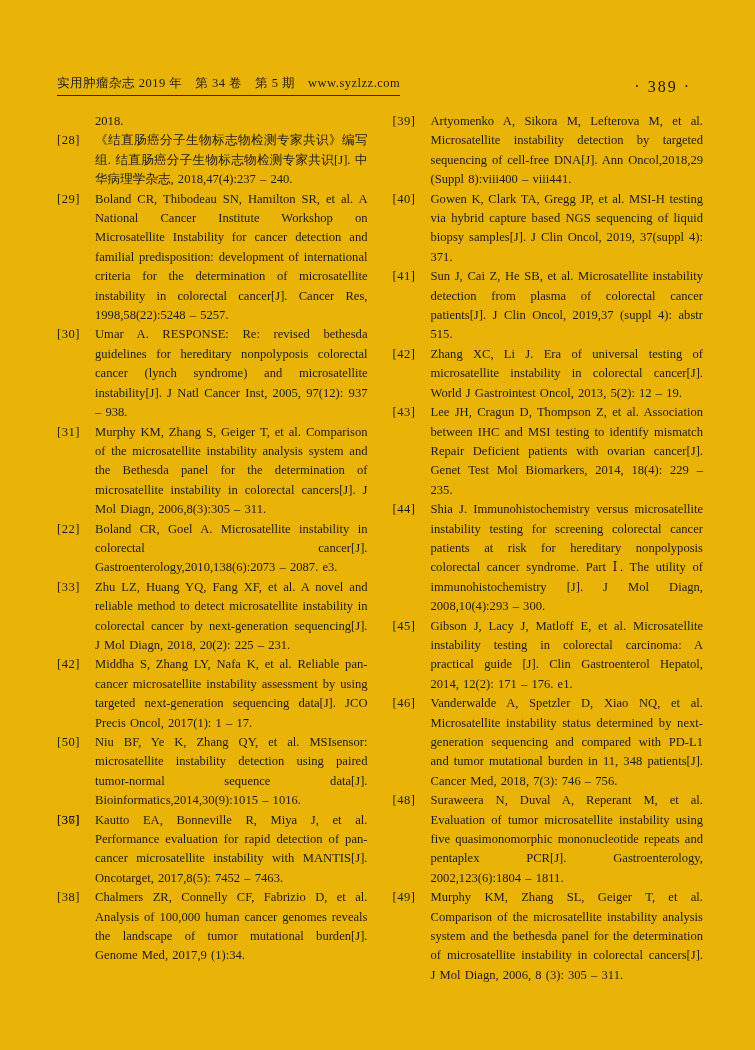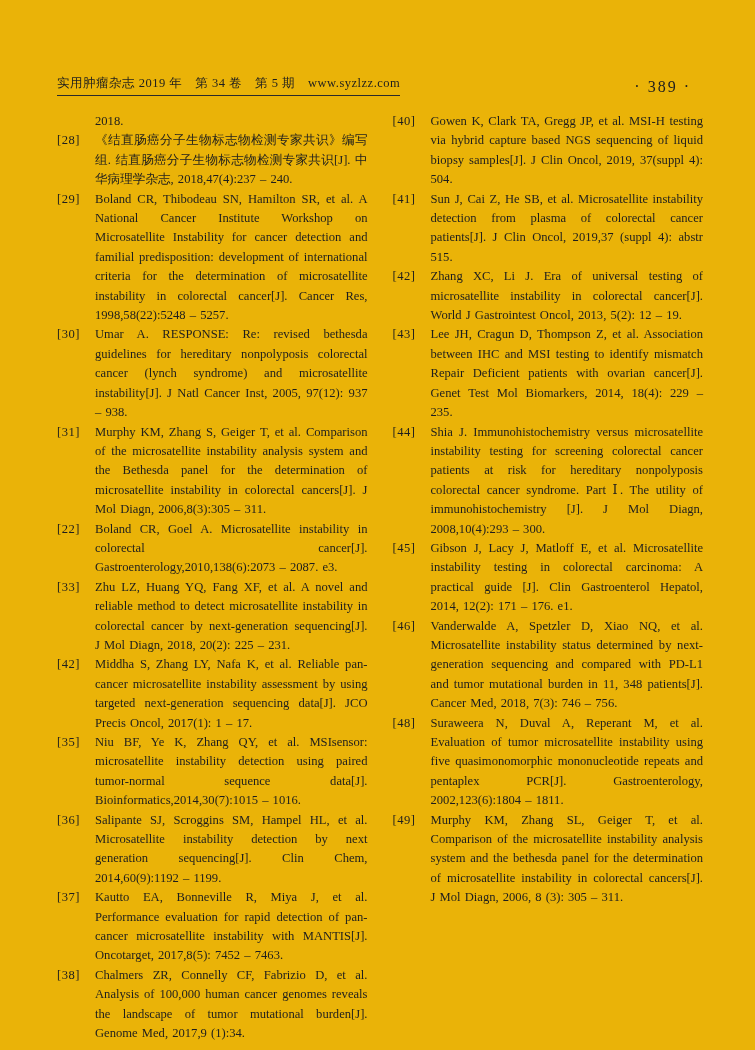--- a/index.html
+++ b/index.html
@@ -77,27 +77,28 @@
   <div class="ref-columns">
     <div class="ref-column">
         <div class="ref"><span class="ref-num"></span><span class="ref-text">2018.</span></div>
         <div class="ref"><span class="ref-num">[28]</span><span class="ref-text">《结直肠癌分子生物标志物检测专家共识》编写组. 结直肠癌分子生物标志物检测专家共识[J]. 中华病理学杂志, 2018,47(4):237 – 240.</span></div>
         <div class="ref"><span class="ref-num">[29]</span><span class="ref-text">Boland CR, Thibodeau SN, Hamilton SR, et al. A National Cancer Institute Workshop on Microsatellite Instability for cancer detection and familial predisposition: development of international criteria for the determination of microsatellite instability in colorectal cancer[J]. Cancer Res, 1998,58(22):5248 – 5257.</span></div>
         <div class="ref"><span class="ref-num">[30]</span><span class="ref-text">Umar A. RESPONSE: Re: revised bethesda guidelines for hereditary nonpolyposis colorectal cancer (lynch syndrome) and microsatellite instability[J]. J Natl Cancer Inst, 2005, 97(12): 937 – 938.</span></div>
         <div class="ref"><span class="ref-num">[31]</span><span class="ref-text">Murphy KM, Zhang S, Geiger T, et al. Comparison of the microsatellite instability analysis system and the Bethesda panel for the determination of microsatellite instability in colorectal cancers[J]. J Mol Diagn, 2006,8(3):305 – 311.</span></div>
         <div class="ref"><span class="ref-num">[22]</span><span class="ref-text">Boland CR, Goel A. Microsatellite instability in colorectal cancer[J]. Gastroenterology,2010,138(6):2073 – 2087. e3.</span></div>
         <div class="ref"><span class="ref-num">[33]</span><span class="ref-text">Zhu LZ, Huang YQ, Fang XF, et al. A novel and reliable method to detect microsatellite instability in colorectal cancer by next-generation sequencing[J]. J Mol Diagn, 2018, 20(2): 225 – 231.</span></div>
         <div class="ref"><span class="ref-num">[42]</span><span class="ref-text">Middha S, Zhang LY, Nafa K, et al. Reliable pan-cancer microsatellite instability assessment by using targeted next-generation sequencing data[J]. JCO Precis Oncol, 2017(1): 1 – 17.</span></div>
-        <div class="ref"><span class="ref-num">[35]</span><span class="ref-text">Niu BF, Ye K, Zhang QY, et al. MSIsensor: microsatellite instability detection using paired tumor-normal sequence data[J]. Bioinformatics,2014,30(7):1015 – 1016.</span></div>
-        <div class="ref"><span class="ref-num">[36]</span><span class="ref-text">Salipante SJ, Scroggins SM, Hampel HL, et al. Microsatellite instability detection by next generation sequencing[J]. Clin Chem, 2014,60(9):1192 – 1199.</span></div>
+        <div class="ref"><span class="ref-num">[50]</span><span class="ref-text">Niu BF, Ye K, Zhang QY, et al. MSIsensor: microsatellite instability detection using paired tumor-normal sequence data[J]. Bioinformatics,2014,30(9):1015 – 1016.</span></div>
+        <div class="ref"><span class="ref-num">[36]</span></div>
         <div class="ref"><span class="ref-num">[37]</span><span class="ref-text">Kautto EA, Bonneville R, Miya J, et al. Performance evaluation for rapid detection of pan-cancer microsatellite instability with MANTIS[J]. Oncotarget, 2017,8(5): 7452 – 7463.</span></div>
         <div class="ref"><span class="ref-num">[38]</span><span class="ref-text">Chalmers ZR, Connelly CF, Fabrizio D, et al. Analysis of 100,000 human cancer genomes reveals the landscape of tumor mutational burden[J]. Genome Med, 2017,9 (1):34.</span></div>
       </div>
     <div class="ref-column">
-        <div class="ref"><span class="ref-num">[40]</span><span class="ref-text">Gowen K, Clark TA, Gregg JP, et al. MSI-H testing via hybrid capture based NGS sequencing of liquid biopsy samples[J]. J Clin Oncol, 2019, 37(suppl 4): 504.</span></div>
+        <div class="ref"><span class="ref-num">[39]</span><span class="ref-text">Artyomenko A, Sikora M, Lefterova M, et al. Microsatellite instability detection by targeted sequencing of cell-free DNA[J]. Ann Oncol,2018,29 (Suppl 8):viii400 – viii441.</span></div>
+        <div class="ref"><span class="ref-num">[40]</span><span class="ref-text">Gowen K, Clark TA, Gregg JP, et al. MSI-H testing via hybrid capture based NGS sequencing of liquid biopsy samples[J]. J Clin Oncol, 2019, 37(suppl 4): 371.</span></div>
         <div class="ref"><span class="ref-num">[41]</span><span class="ref-text">Sun J, Cai Z, He SB, et al. Microsatellite instability detection from plasma of colorectal cancer patients[J]. J Clin Oncol, 2019,37 (suppl 4): abstr 515.</span></div>
         <div class="ref"><span class="ref-num">[42]</span><span class="ref-text">Zhang XC, Li J. Era of universal testing of microsatellite instability in colorectal cancer[J]. World J Gastrointest Oncol, 2013, 5(2): 12 – 19.</span></div>
         <div class="ref"><span class="ref-num">[43]</span><span class="ref-text">Lee JH, Cragun D, Thompson Z, et al. Association between IHC and MSI testing to identify mismatch Repair Deficient patients with ovarian cancer[J]. Genet Test Mol Biomarkers, 2014, 18(4): 229 – 235.</span></div>
         <div class="ref"><span class="ref-num">[44]</span><span class="ref-text">Shia J. Immunohistochemistry versus microsatellite instability testing for screening colorectal cancer patients at risk for hereditary nonpolyposis colorectal cancer syndrome. Part Ⅰ. The utility of immunohistochemistry [J]. J Mol Diagn, 2008,10(4):293 – 300.</span></div>
         <div class="ref"><span class="ref-num">[45]</span><span class="ref-text">Gibson J, Lacy J, Matloff E, et al. Microsatellite instability testing in colorectal carcinoma: A practical guide [J]. Clin Gastroenterol Hepatol, 2014, 12(2): 171 – 176. e1.</span></div>
         <div class="ref"><span class="ref-num">[46]</span><span class="ref-text">Vanderwalde A, Spetzler D, Xiao NQ, et al. Microsatellite instability status determined by next-generation sequencing and compared with PD-L1 and tumor mutational burden in 11, 348 patients[J]. Cancer Med, 2018, 7(3): 746 – 756.</span></div>
         <div class="ref"><span class="ref-num">[48]</span><span class="ref-text">Suraweera N, Duval A, Reperant M, et al. Evaluation of tumor microsatellite instability using five quasimonomorphic mononucleotide repeats and pentaplex PCR[J]. Gastroenterology, 2002,123(6):1804 – 1811.</span></div>
         <div class="ref"><span class="ref-num">[49]</span><span class="ref-text">Murphy KM, Zhang SL, Geiger T, et al. Comparison of the microsatellite instability analysis system and the bethesda panel for the determination of microsatellite instability in colorectal cancers[J]. J Mol Diagn, 2006, 8 (3): 305 – 311.</span></div>
       </div>
   </div>

